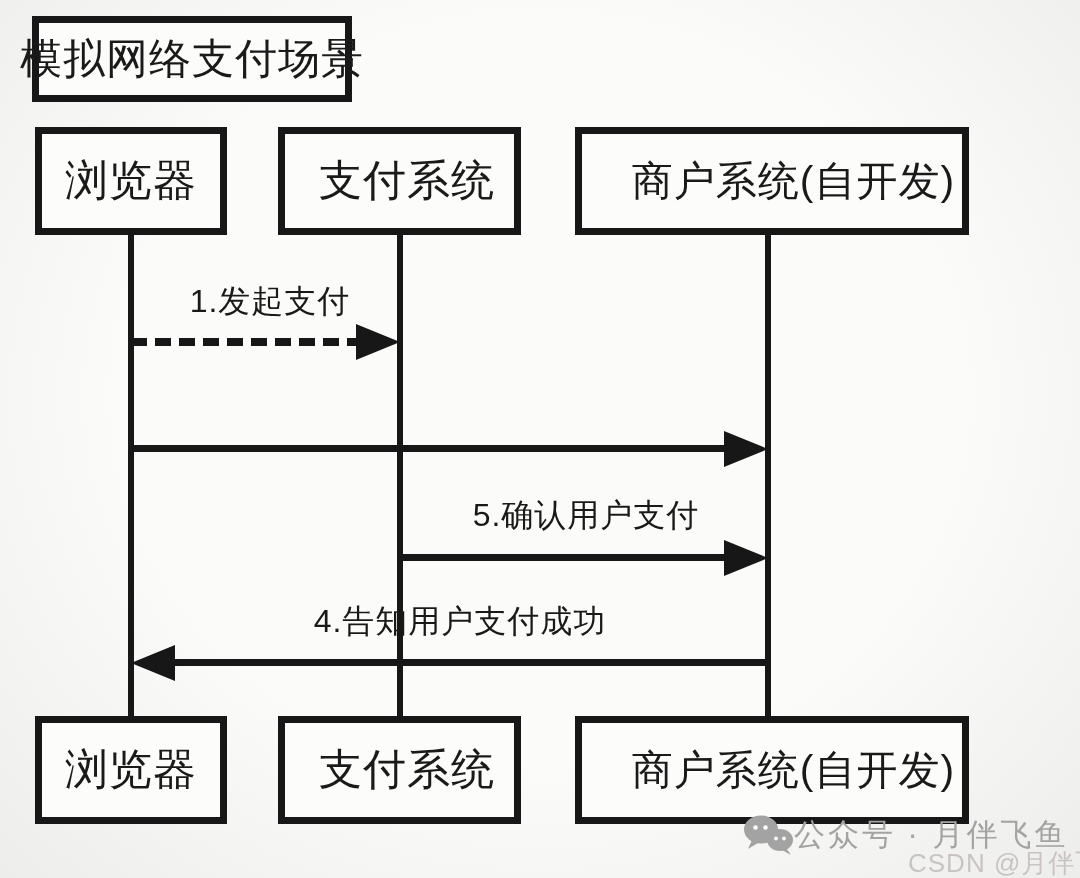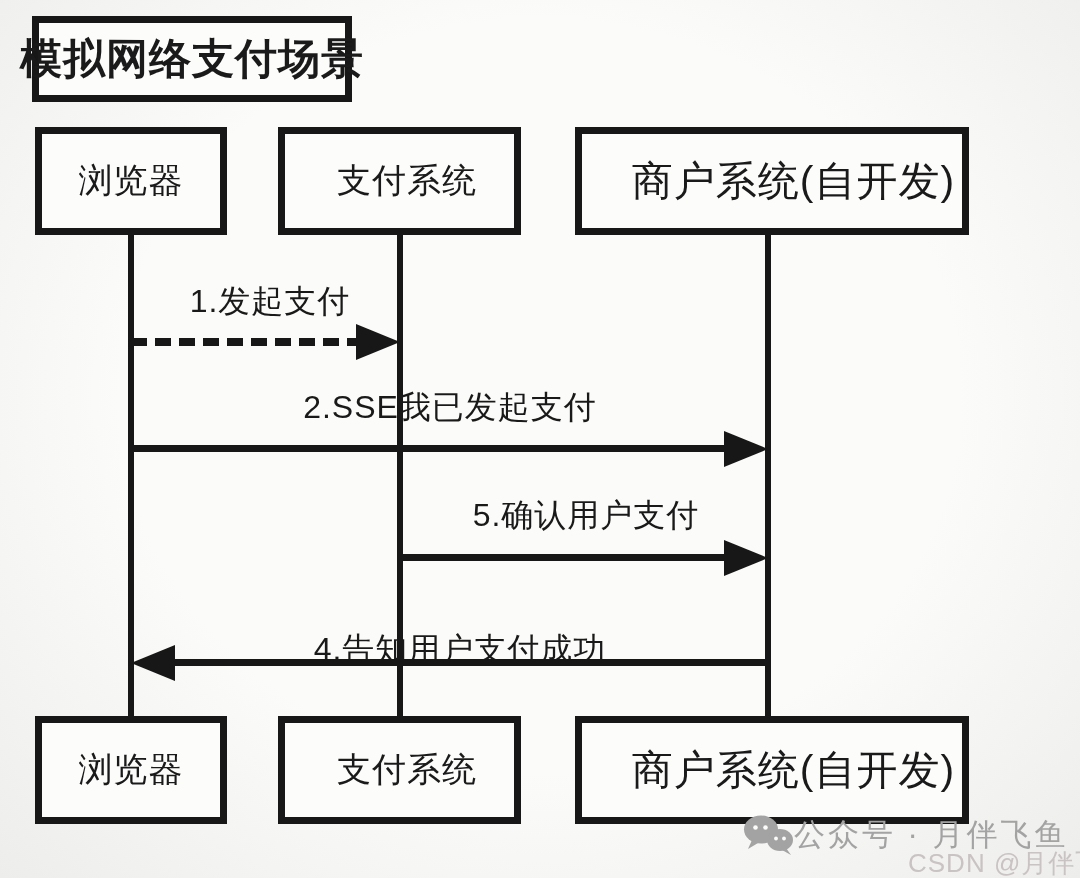--- a/index.html
+++ b/index.html
@@ -16,29 +16,28 @@
     color: #1a1a1a;
   }
   .box {
     position: absolute;
     background: #fcfcfb;
     border: 7px solid #171717;
     display: flex;
     align-items: center;
     justify-content: center;
     box-sizing: border-box;
-    font-size: 34px;
+    font-size: 43px;
     letter-spacing: 1px;
     white-space: nowrap;
     z-index: 3;
   }
   .title-box {
     left: 32px; top: 16px; width: 320px; height: 86px;
     font-size: 42px;
-    font-weight: bold;
   }
   
   .a-top    { top: 127px; height: 108px; }
   .a-bottom { top: 716px; height: 108px; }
   .a-browser  { left: 35px;  width: 192px; }
   .a-payment  { left: 278px; width: 243px; padding-left: 15px; }
   .a-merchant { left: 575px; width: 394px; font-size: 41px; padding-left: 43px; }
 
   .lifeline {
     position: absolute;
@@ -84,21 +83,21 @@
   .head-1 { left: 356px; top: 324px; }
   
   .lbl-2  { left: 180px; top: 386px; width: 540px; }
   .line-2 { left: 131px; top: 445px; width: 594px; }
   .head-2 { left: 724px; top: 431px; }
   
   .lbl-3  { left: 400px; top: 494px; width: 372px; }
   .line-3 { left: 400px; top: 554px; width: 325px; }
   .head-3 { left: 724px; top: 540px; }
   
-  .lbl-4  { left: 190px; top: 628px; width: 540px; }
+  .lbl-4  { left: 190px; top: 600px; width: 540px; }
   .line-4 { left: 172px; top: 659px; width: 596px; }
   .head-4 { left: 131px; top: 645px; }
 
   .watermark {
     position: absolute;
     z-index: 5;
   }
   .wm-row1 {
     left: 742px; top: 814px;
     display: flex;
@@ -138,21 +137,20 @@
     <span>支付系统</span>
   </div>
   <div class="box a-top a-merchant">
     <span>商户系统(自开发)</span>
   </div>
 
   <div class="msg-label lbl-1">1.发起支付</div>
   <div class="msg-line dashed line-1"></div>
   <div class="arrowhead head-right head-1"></div>
 
-  <div class="msg-label lbl-2">2.SSE我已发起支付</div>
   <div class="msg-line solid line-2"></div>
   <div class="arrowhead head-right head-2"></div>
 
   <div class="msg-label lbl-3">5.确认用户支付</div>
   <div class="msg-line solid line-3"></div>
   <div class="arrowhead head-right head-3"></div>
 
   <div class="msg-label lbl-4">4.告知用户支付成功</div>
   <div class="msg-line solid line-4"></div>
   <div class="arrowhead head-left head-4"></div>

